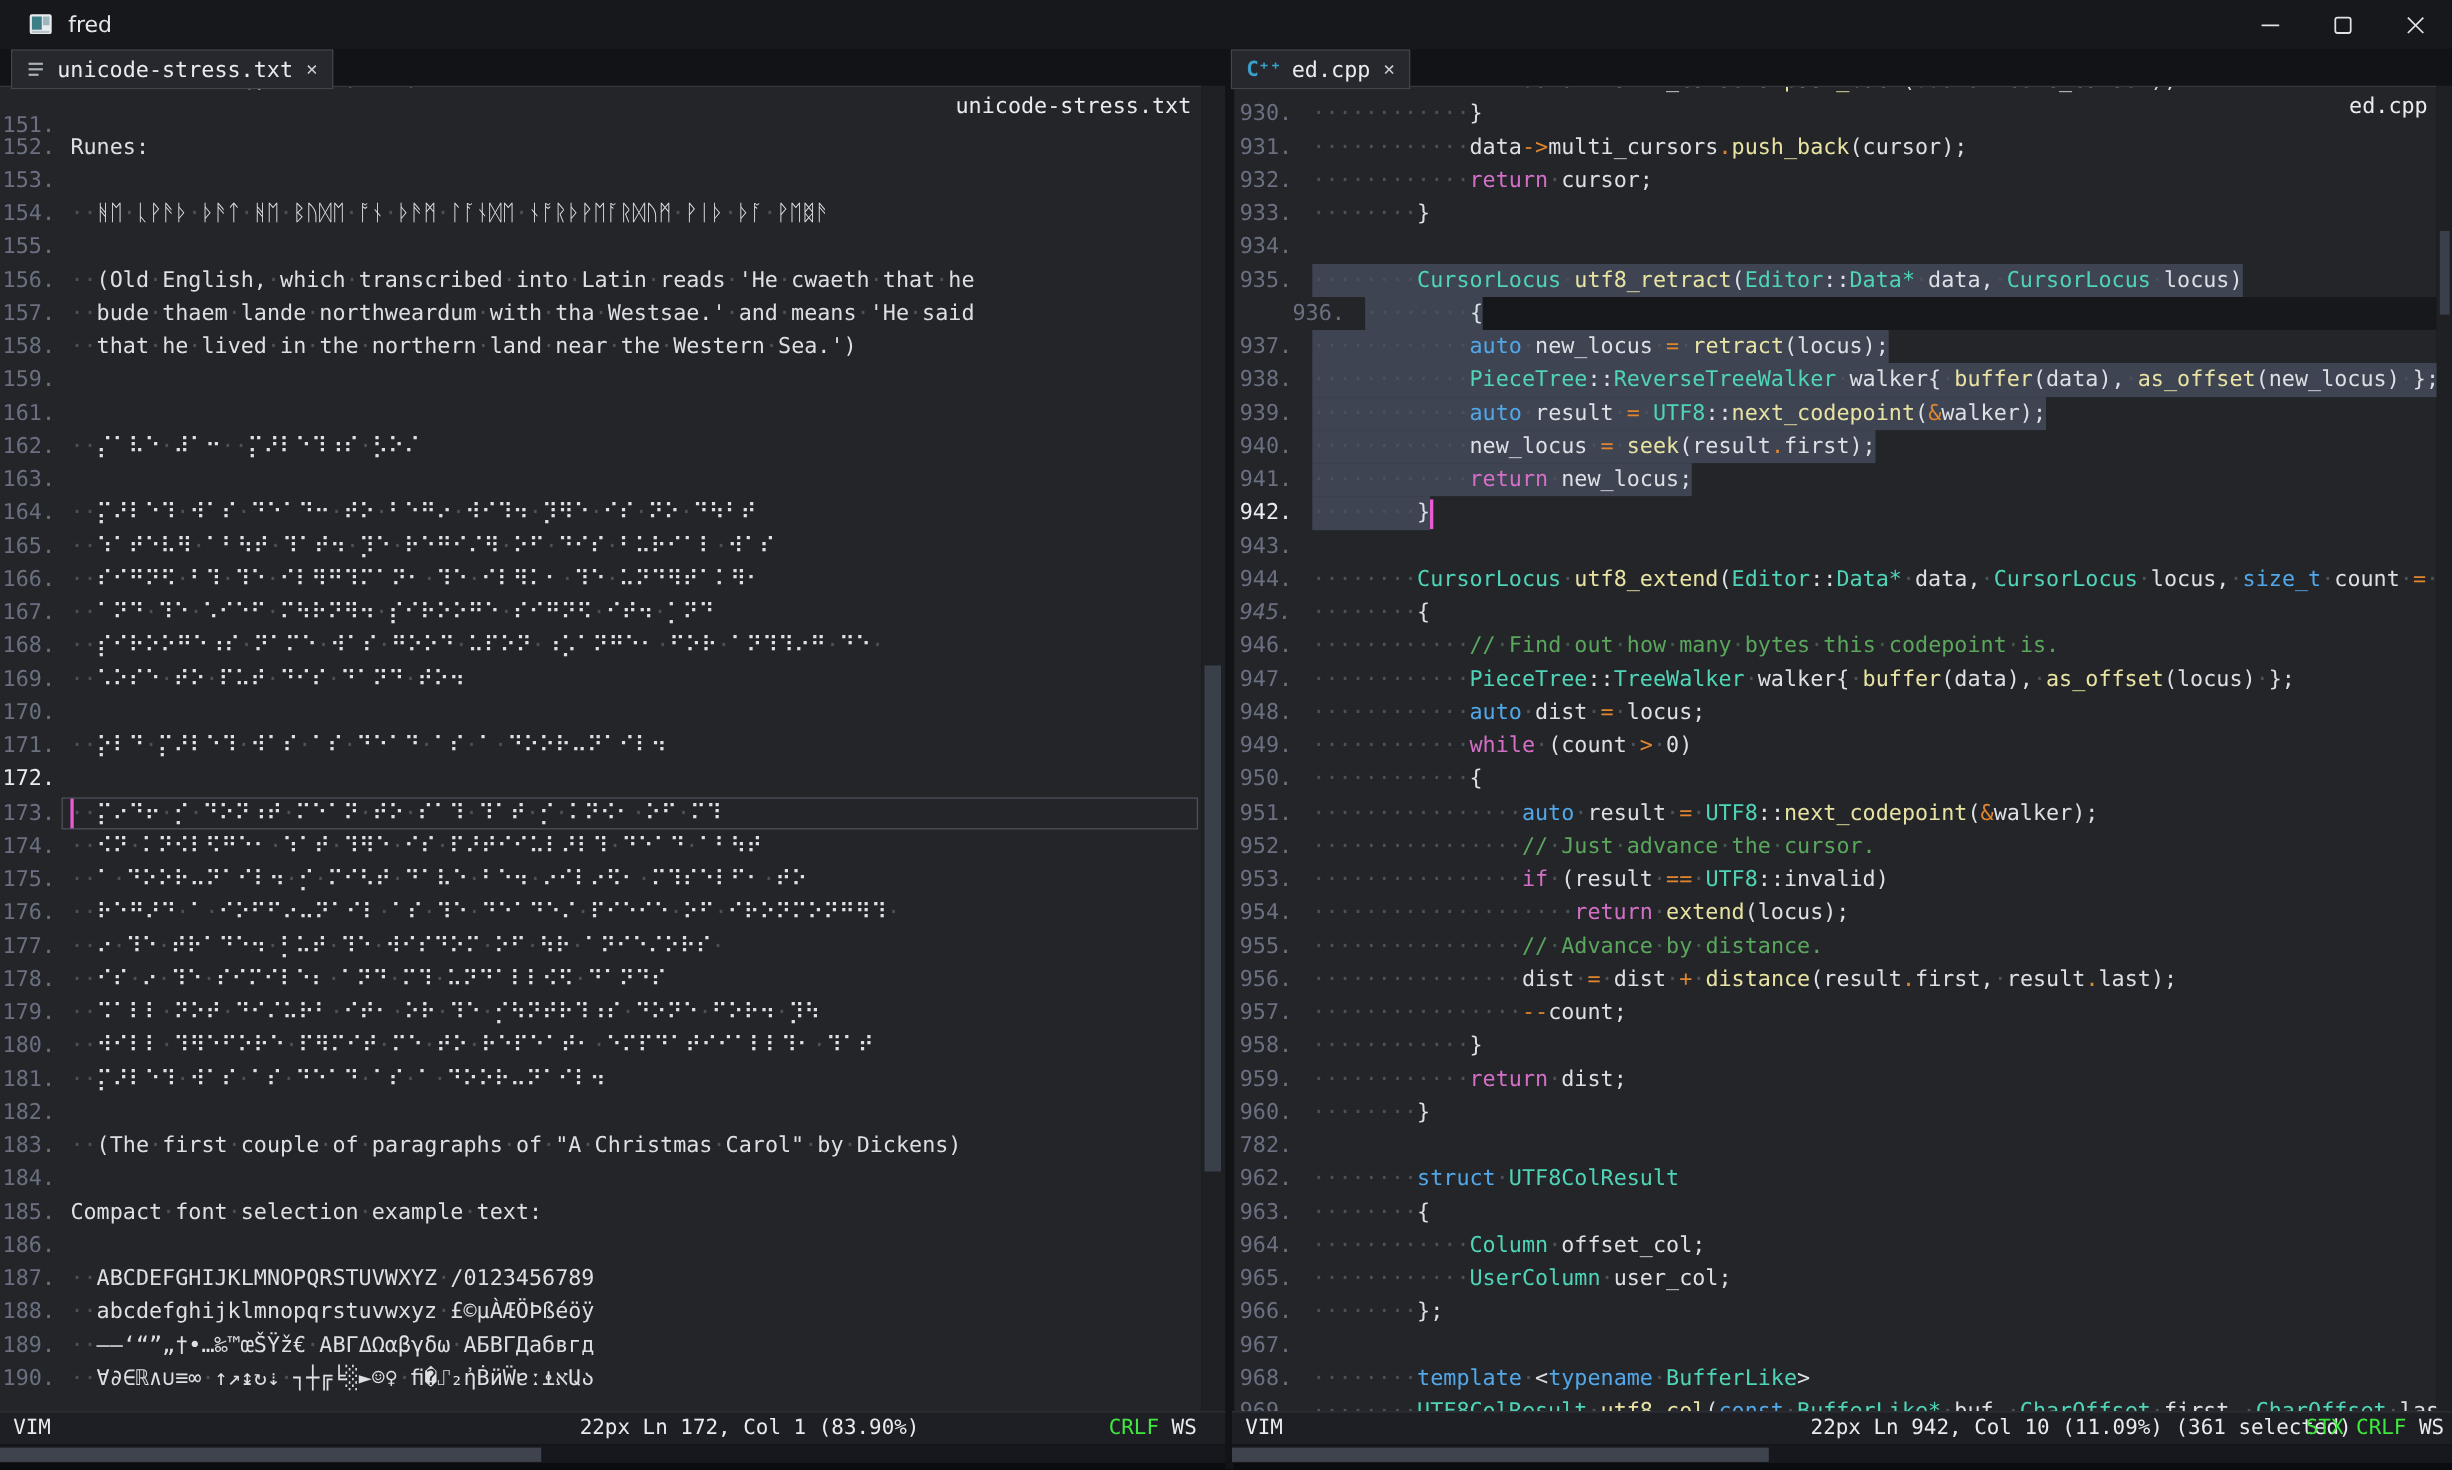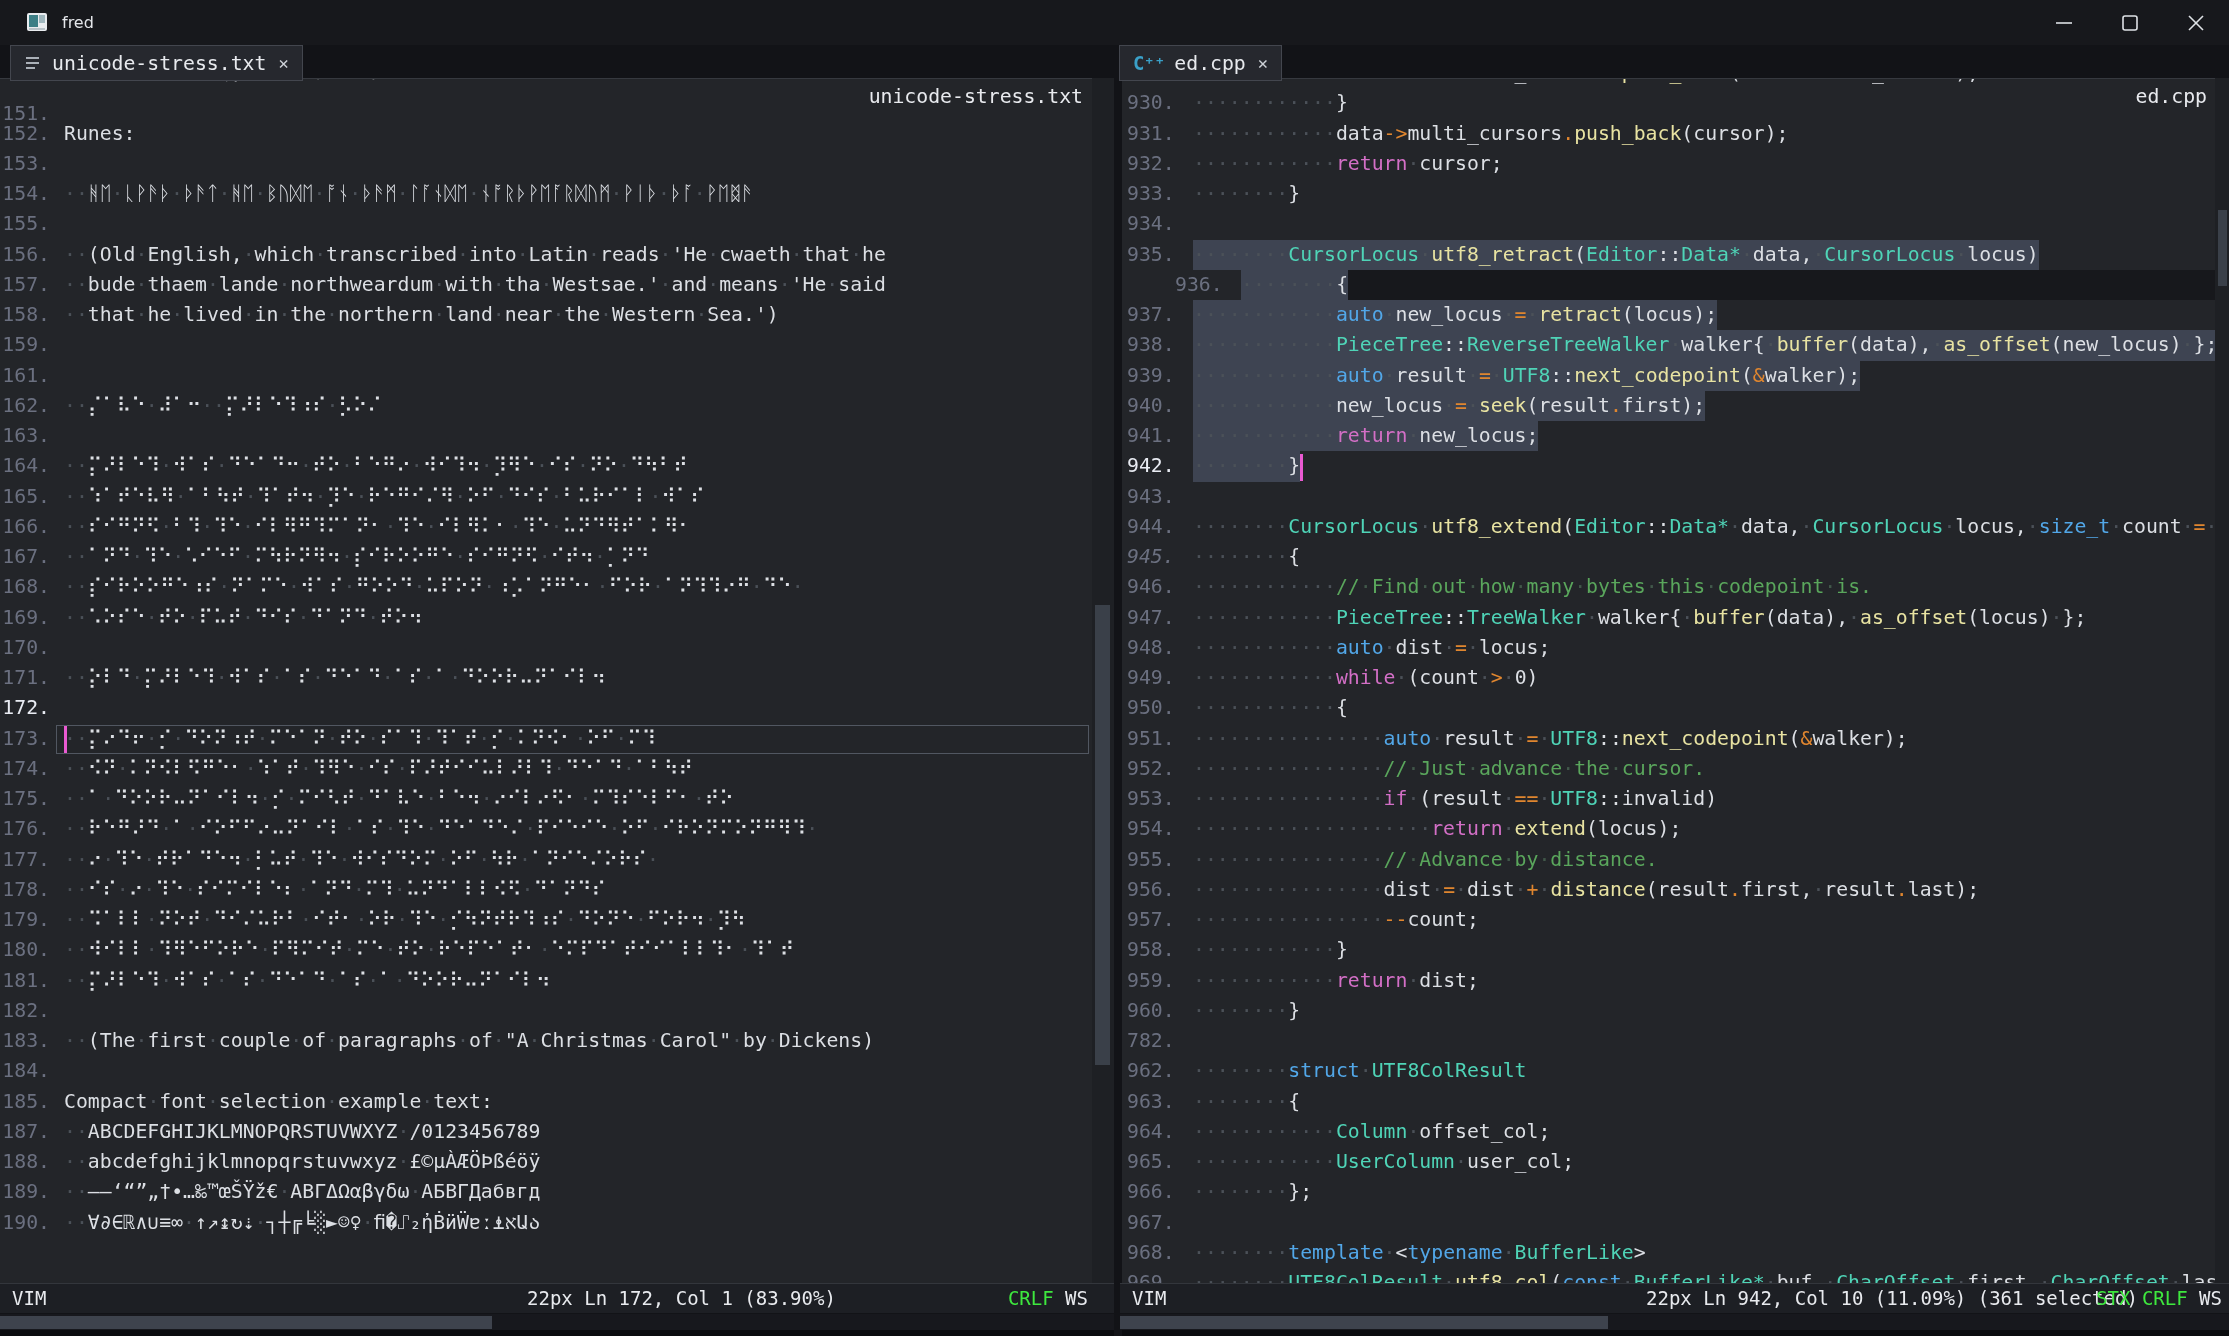--- a/index.html
+++ b/index.html
@@ -1,21 +1,21 @@
 <!DOCTYPE html>
 <html><head>
 <meta charset="utf-8">
 <style>
   html,body{margin:0;padding:0;background:#0b0c0f;}
   body{width:2229px;height:1336px;position:relative;overflow:hidden;
        font-family:"DejaVu Sans Mono", monospace;}
   .titlebar{position:absolute;left:0;top:0;width:2229px;height:45px;background:#17181c;}
   .app-icon{position:absolute;left:26px;top:11px;width:22px;height:22px;}
   .win-title{position:absolute;left:62px;top:0;height:45px;line-height:45px;color:#e4e6ea;
-             font-family:"DejaVu Sans", sans-serif;font-size:16px;}
+             font-family:"DejaVu Sans", sans-serif;font-size:20px;}
   .win-controls{position:absolute;right:0;top:0;height:45px;display:flex;}
   .win-btn{width:66px;height:45px;display:flex;align-items:center;justify-content:center;}
   .workspace{position:absolute;left:0;top:45px;width:2229px;height:1291px;background:#121317;}
   .tab{position:absolute;top:45px;height:36px;display:flex;align-items:center;gap:10px;
        padding:0 13px;background:#26282e;border:1px solid #43464e;box-sizing:border-box;z-index:30;}
   .tab-label{color:#e8eaee;font-size:19.8px;white-space:pre;}
   .tab-close{color:#cdd1d7;font-size:17px;padding-left:2px;}
   .cpp-glyph{color:#3aa0c8;font-weight:bold;font-size:19px;letter-spacing:-1px;}
   .pane{position:absolute;top:78px;height:1205px;background:#232529;overflow:hidden;
         border-top:1px solid #36393f;box-sizing:border-box;z-index:5;}
@@ -111,20 +111,21 @@
       <div class="line"><span class="gut" style="width: 50px;">176.</span><span class="cnt" style="margin-left: 14px;"><span class="pl"><span class="dot">··</span>⠗⠑⠛⠜⠙<span class="dot">·</span>⠁<span class="dot">·</span>⠊⠕⠋⠋⠔⠤⠝⠁⠊⠇<span class="dot">·</span>⠁⠎<span class="dot">·</span>⠹⠑<span class="dot">·</span>⠙⠑⠁⠙⠑⠌<span class="dot">·</span>⠏⠊⠑⠊⠑<span class="dot">·</span>⠕⠋<span class="dot">·</span>⠊⠗⠕⠝⠍⠕⠝⠛⠻⠹<span class="dot">·</span></span></span></div>
       <div class="line"><span class="gut" style="width: 50px;">177.</span><span class="cnt" style="margin-left: 14px;"><span class="pl"><span class="dot">··</span>⠔<span class="dot">·</span>⠹⠑<span class="dot">·</span>⠞⠗⠁⠙⠑⠲<span class="dot">·</span>⡃⠥⠞<span class="dot">·</span>⠹⠑<span class="dot">·</span>⠺⠊⠎⠙⠕⠍<span class="dot">·</span>⠕⠋<span class="dot">·</span>⠳⠗<span class="dot">·</span>⠁⠝⠊⠑⠌⠕⠗⠎<span class="dot">·</span></span></span></div>
       <div class="line"><span class="gut" style="width: 50px;">178.</span><span class="cnt" style="margin-left: 14px;"><span class="pl"><span class="dot">··</span>⠊⠎<span class="dot">·</span>⠔<span class="dot">·</span>⠹⠑<span class="dot">·</span>⠎⠊⠍⠊⠇⠑⠆<span class="dot">·</span>⠁⠝⠙<span class="dot">·</span>⠍⠹<span class="dot">·</span>⠥⠝⠙⠁⠇⠇⠪⠫<span class="dot">·</span>⠙⠁⠝⠙⠎</span></span></div>
       <div class="line"><span class="gut" style="width: 50px;">179.</span><span class="cnt" style="margin-left: 14px;"><span class="pl"><span class="dot">··</span>⠩⠁⠇⠇<span class="dot">·</span>⠝⠕⠞<span class="dot">·</span>⠙⠊⠌⠥⠗⠃<span class="dot">·</span>⠊⠞⠂<span class="dot">·</span>⠕⠗<span class="dot">·</span>⠹⠑<span class="dot">·</span>⡊⠳⠝⠞⠗⠹⠰⠎<span class="dot">·</span>⠙⠕⠝⠑<span class="dot">·</span>⠋⠕⠗⠲<span class="dot">·</span>⡹⠳</span></span></div>
       <div class="line"><span class="gut" style="width: 50px;">180.</span><span class="cnt" style="margin-left: 14px;"><span class="pl"><span class="dot">··</span>⠺⠊⠇⠇<span class="dot">·</span>⠹⠻⠑⠋⠕⠗⠑<span class="dot">·</span>⠏⠻⠍⠊⠞<span class="dot">·</span>⠍⠑<span class="dot">·</span>⠞⠕<span class="dot">·</span>⠗⠑⠏⠑⠁⠞⠂<span class="dot">·</span>⠑⠍⠏⠙⠁⠞⠊⠊⠁⠇⠇⠹⠂<span class="dot">·</span>⠹⠁⠞</span></span></div>
       <div class="line"><span class="gut" style="width: 50px;">181.</span><span class="cnt" style="margin-left: 14px;"><span class="pl"><span class="dot">··</span>⡍⠜⠇⠑⠹<span class="dot">·</span>⠺⠁⠎<span class="dot">·</span>⠁⠎<span class="dot">·</span>⠙⠑⠁⠙<span class="dot">·</span>⠁⠎<span class="dot">·</span>⠁<span class="dot">·</span>⠙⠕⠕⠗⠤⠝⠁⠊⠇⠲</span></span></div>
       <div class="line"><span class="gut" style="width: 50px;">182.</span><span class="cnt" style="margin-left: 14px;"></span></div>
       <div class="line"><span class="gut" style="width: 50px;">183.</span><span class="cnt" style="margin-left: 14px;"><span class="pl"><span class="dot">··</span>(The<span class="dot">·</span>first<span class="dot">·</span>couple<span class="dot">·</span>of<span class="dot">·</span>paragraphs<span class="dot">·</span>of<span class="dot">·</span>"A<span class="dot">·</span>Christmas<span class="dot">·</span>Carol"<span class="dot">·</span>by<span class="dot">·</span>Dickens)</span></span></div>
       <div class="line"><span class="gut" style="width: 50px;">184.</span><span class="cnt" style="margin-left: 14px;"></span></div>
       <div class="line"><span class="gut" style="width: 50px;">185.</span><span class="cnt" style="margin-left: 14px;"><span class="pl">Compact<span class="dot">·</span>font<span class="dot">·</span>selection<span class="dot">·</span>example<span class="dot">·</span>text:</span></span></div>
+      <div class="line"><span class="gut" style="width: 50px;">186.</span><span class="cnt" style="margin-left: 14px;"></span></div>
       <div class="line"><span class="gut" style="width: 50px;">187.</span><span class="cnt" style="margin-left: 14px;"><span class="pl"><span class="dot">··</span>ABCDEFGHIJKLMNOPQRSTUVWXYZ<span class="dot">·</span>/0123456789</span></span></div>
       <div class="line"><span class="gut" style="width: 50px;">188.</span><span class="cnt" style="margin-left: 14px;"><span class="pl"><span class="dot">··</span>abcdefghijklmnopqrstuvwxyz<span class="dot">·</span>£©µÀÆÖÞßéöÿ</span></span></div>
       <div class="line"><span class="gut" style="width: 50px;">189.</span><span class="cnt" style="margin-left: 14px;"><span class="pl"><span class="dot">··</span>–—‘“”„†•…‰™œŠŸž€<span class="dot">·</span>ΑΒΓΔΩαβγδω<span class="dot">·</span>АБВГДабвгд</span></span></div>
       <div class="line"><span class="gut" style="width: 50px;">190.</span><span class="cnt" style="margin-left: 14px;"><span class="pl"><span class="dot">··</span>∀∂∈ℝ∧∪≡∞<span class="dot">·</span>↑↗↨↻⇣<span class="dot">·</span>┐┼╔╘░►☺♀<span class="dot">·</span>ﬁ�⑀₂ἠḂӥẄɐː⍎אԱა</span></span></div>
     </div>
   <div class="curline-box" id="left-curline" style="left: 56px; top: 645.5px; width: 1033px; height: 29.25px;"></div>
   <div class="caret" id="left-caret" style="left: 64px; top: 647px;"></div>
   <span class="overlay-name" style="right:9px;">unicode-stress.txt</span>
 </div>
 <div class="vscroll" style="left:1092px;width:22px;">

